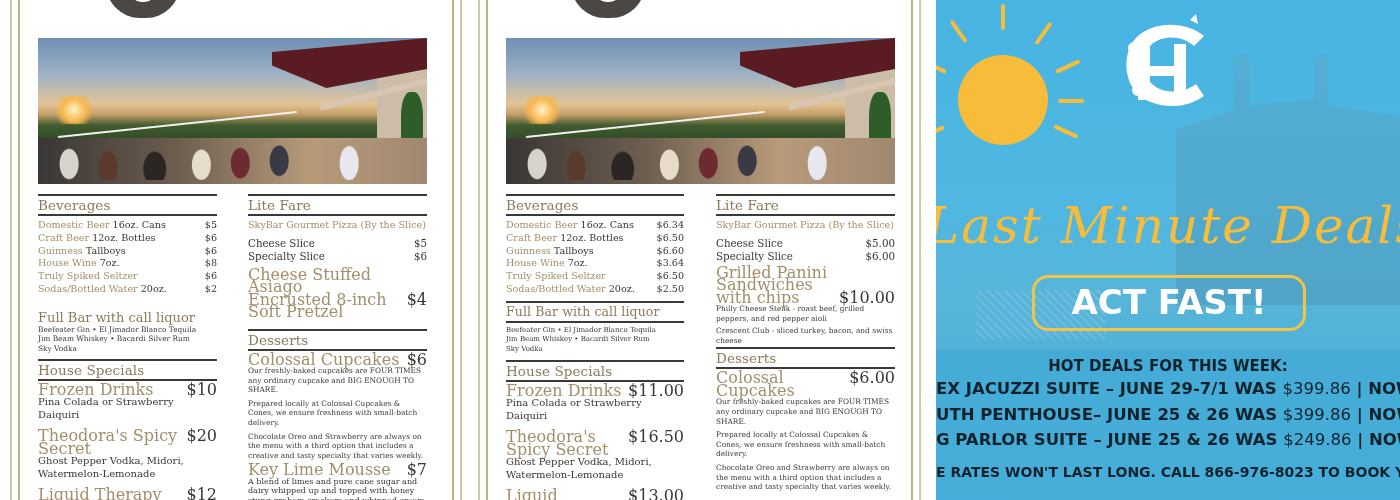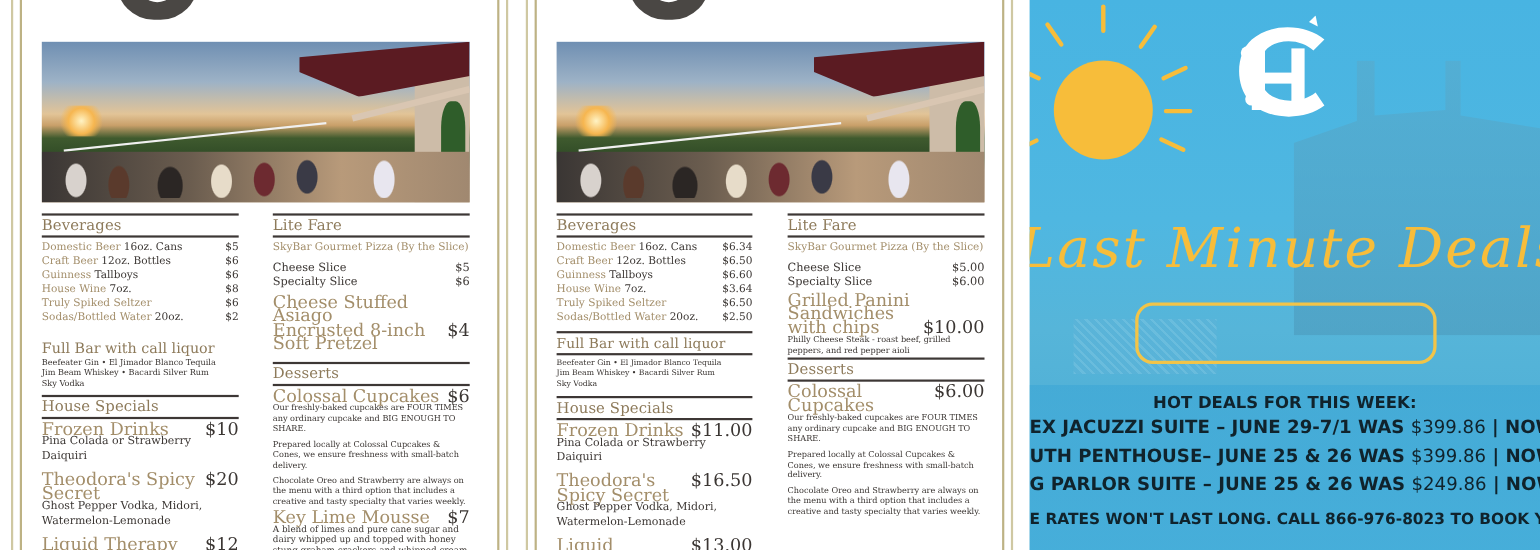--- a/index.html
+++ b/index.html
@@ -348,20 +348,21 @@
         <span class="pr">$6.00</span>
       </div>
     <div class="item-title" style="margin-top:4px">
         <span>Grilled Panini Sandwiches</span>
       </div>
     <div class="item-title" style="margin-top:0">
         <span>with chips</span>
         <span class="pr">$10.00</span>
       </div>
     <div class="small-text">Philly Cheese Steak - roast beef, grilled peppers, and red pepper aioli</div>
+    <div class="small-text para" style="margin-top:3px">Crescent Club - sliced turkey, bacon, and swiss cheese</div>
 
     <div style="height:2px"></div>
     <div class="sec-head">Desserts</div>
     <div class="item-title" style="margin-top:1px">
         <span>Colossal Cupcakes</span>
         <span class="pr">$6.00</span>
       </div>
     <div class="small-text">Our freshly-baked cupcakes are FOUR TIMES any ordinary cupcake and BIG ENOUGH TO SHARE.</div>
     <div class="small-text para">Prepared locally at Colossal Cupcakes &amp; Cones, we ensure freshness with small-batch delivery.</div>
     <div class="small-text para">Chocolate Oreo and Strawberry are always on the menu with a third option that includes a creative and tasty specialty that varies weekly.</div>
@@ -392,20 +393,21 @@
     <rect x="66" y="30" width="12" height="56" fill="#ffffff"></rect>
     <rect x="36" y="52" width="38" height="10" fill="#ffffff"></rect>
     <circle cx="26" cy="34" r="6" fill="#ffffff"></circle>
     <circle cx="30" cy="76" r="6" fill="#ffffff"></circle>
     <path d="M82 6 L88 0 L90 10 Z" fill="#ffffff"></path>
   </svg>
 
   <div class="script">Last Minute Deals</div>
 
   <div class="act-box"></div>
+  <div class="act-text">ACT FAST!</div>
 
   <div class="deals-title">HOT DEALS FOR THIS WEEK:</div>
   <div class="deal" style="top:378px;left:0"><span>EX JACUZZI SUITE – JUNE 29-7/1  WAS </span><span class="price">$399.86</span><span> | NOW </span></div>
   <div class="deal" style="top:404px;left:0"><span>UTH PENTHOUSE– JUNE 25 &amp; 26 WAS </span><span class="price">$399.86</span><span> | NOW </span></div>
   <div class="deal" style="top:429px;left:0"><span>G PARLOR SUITE – JUNE 25 &amp; 26 WAS </span><span class="price">$249.86</span><span> | NOW </span></div>
 
   <div class="footer">E RATES WON'T LAST LONG. CALL 866-976-8023  TO BOOK YOUR S</div>
 </div>
 
 </body></html>

